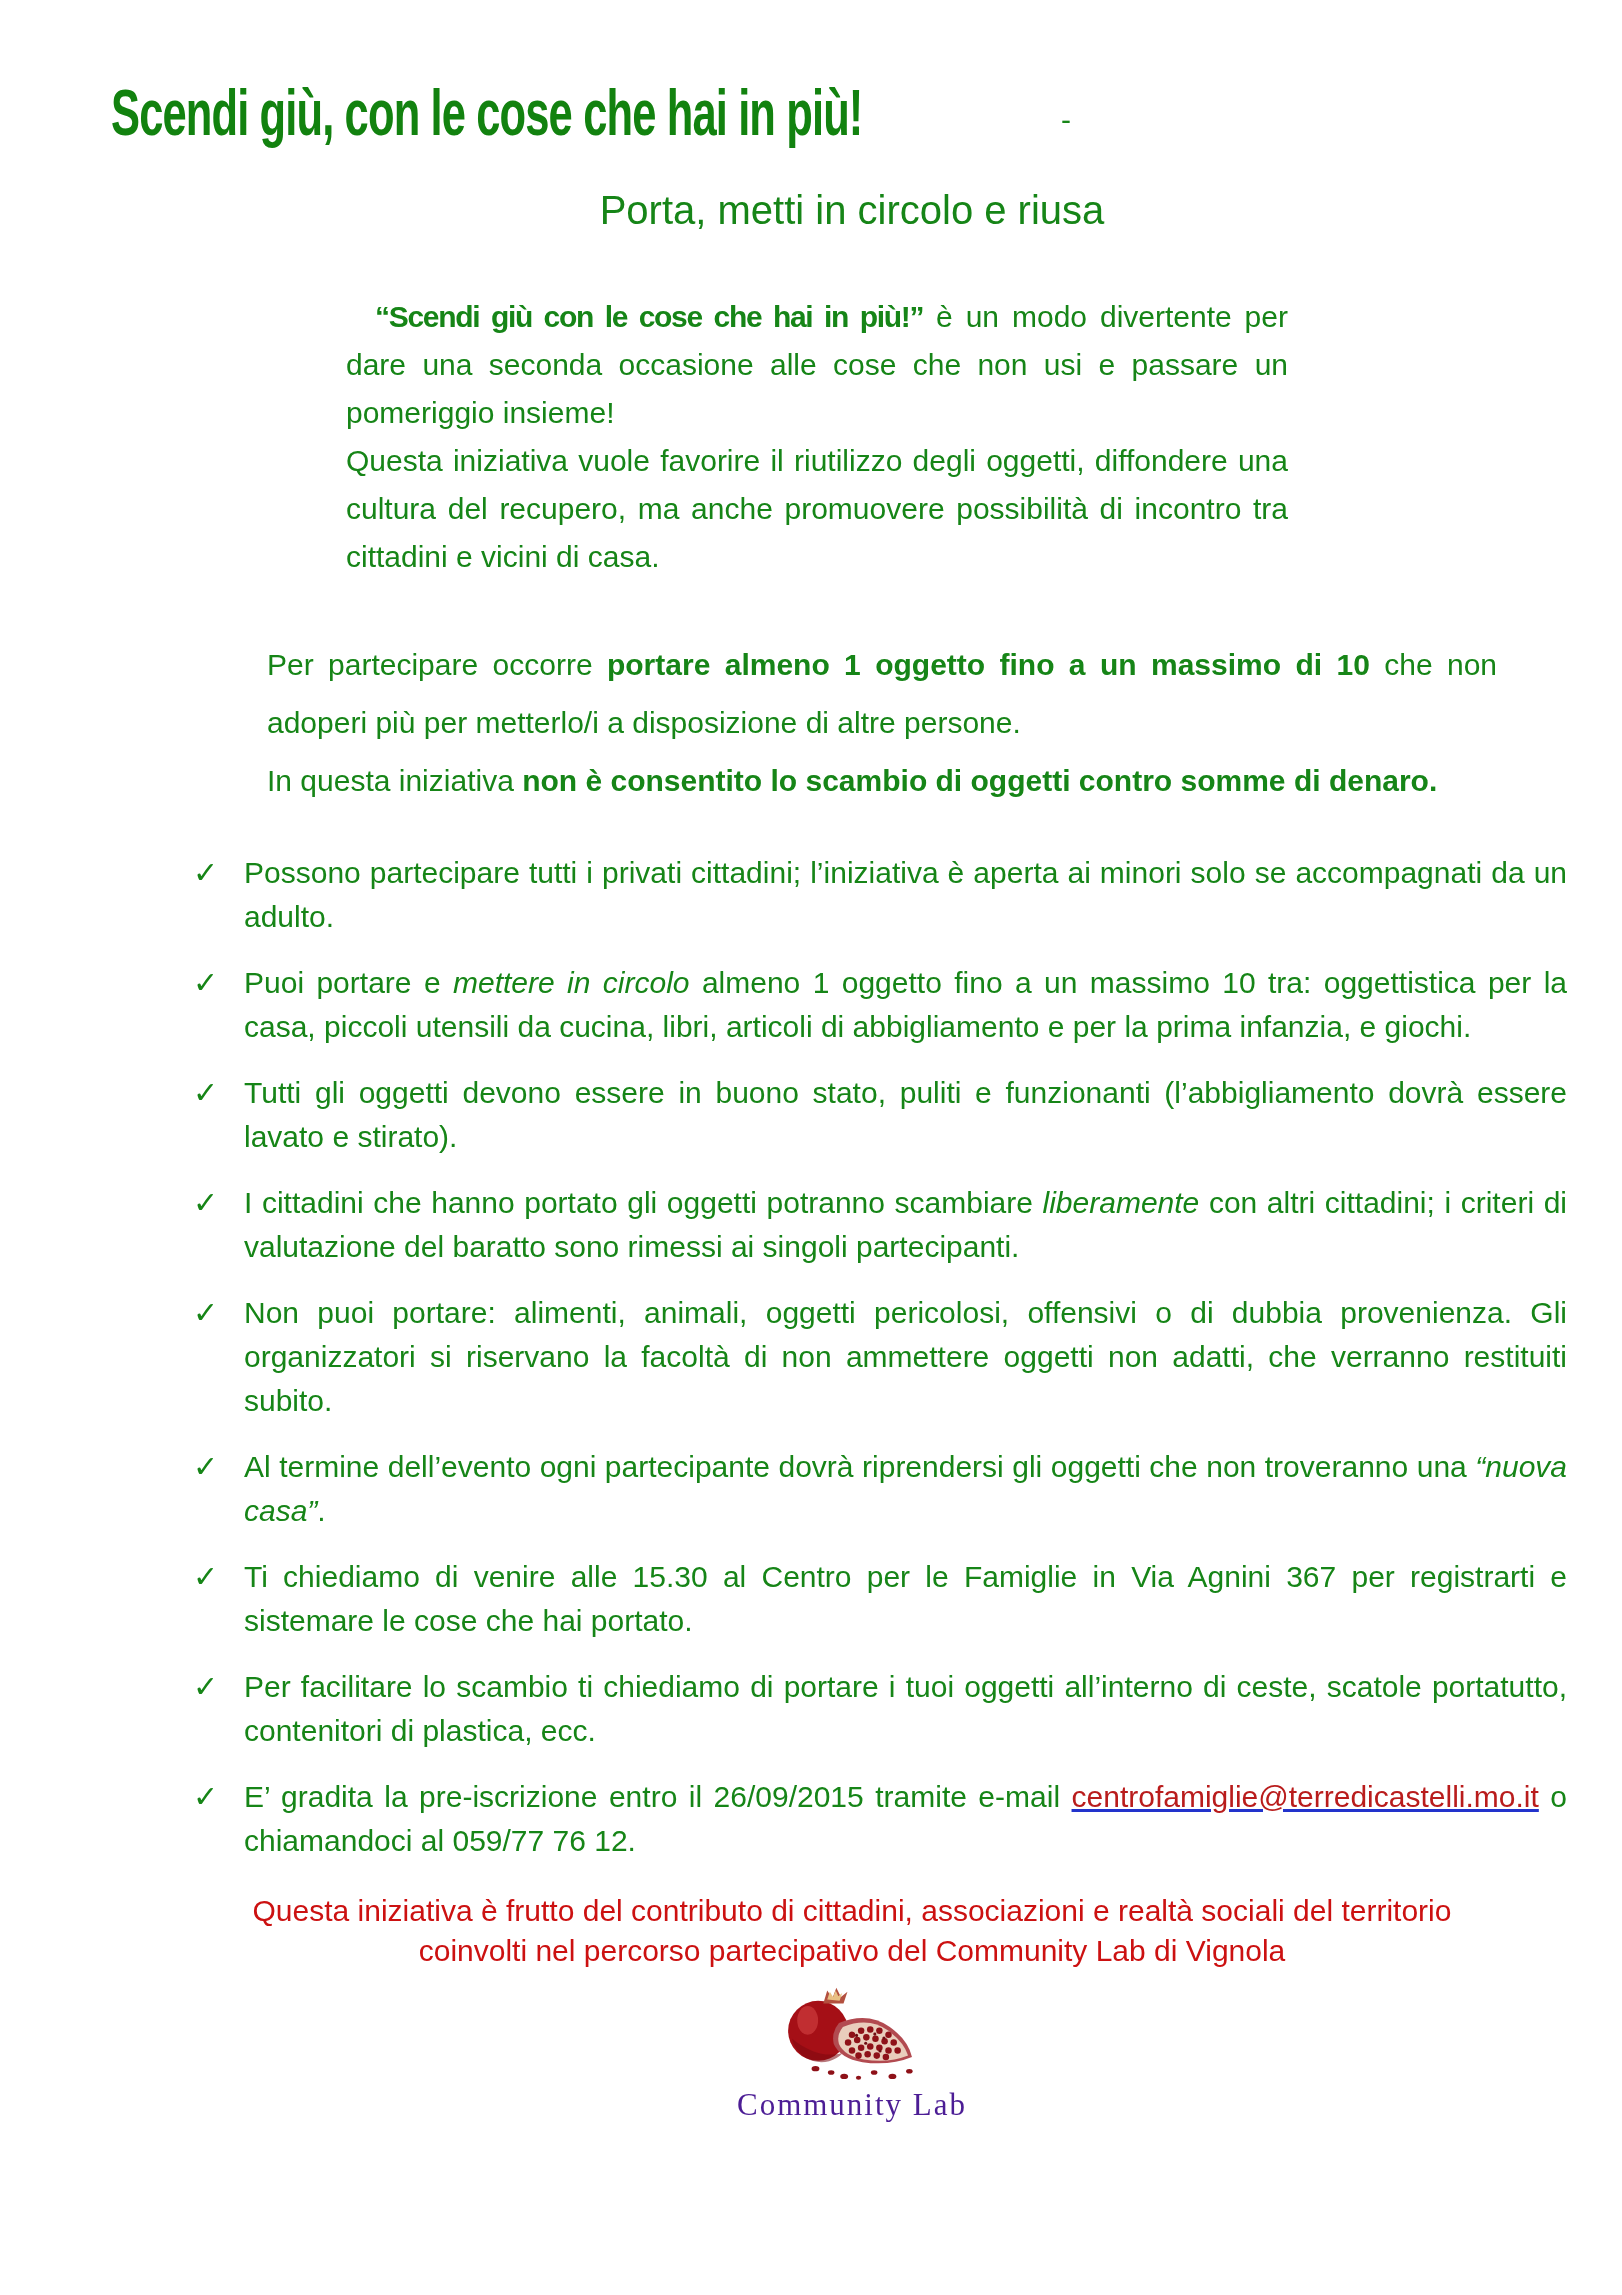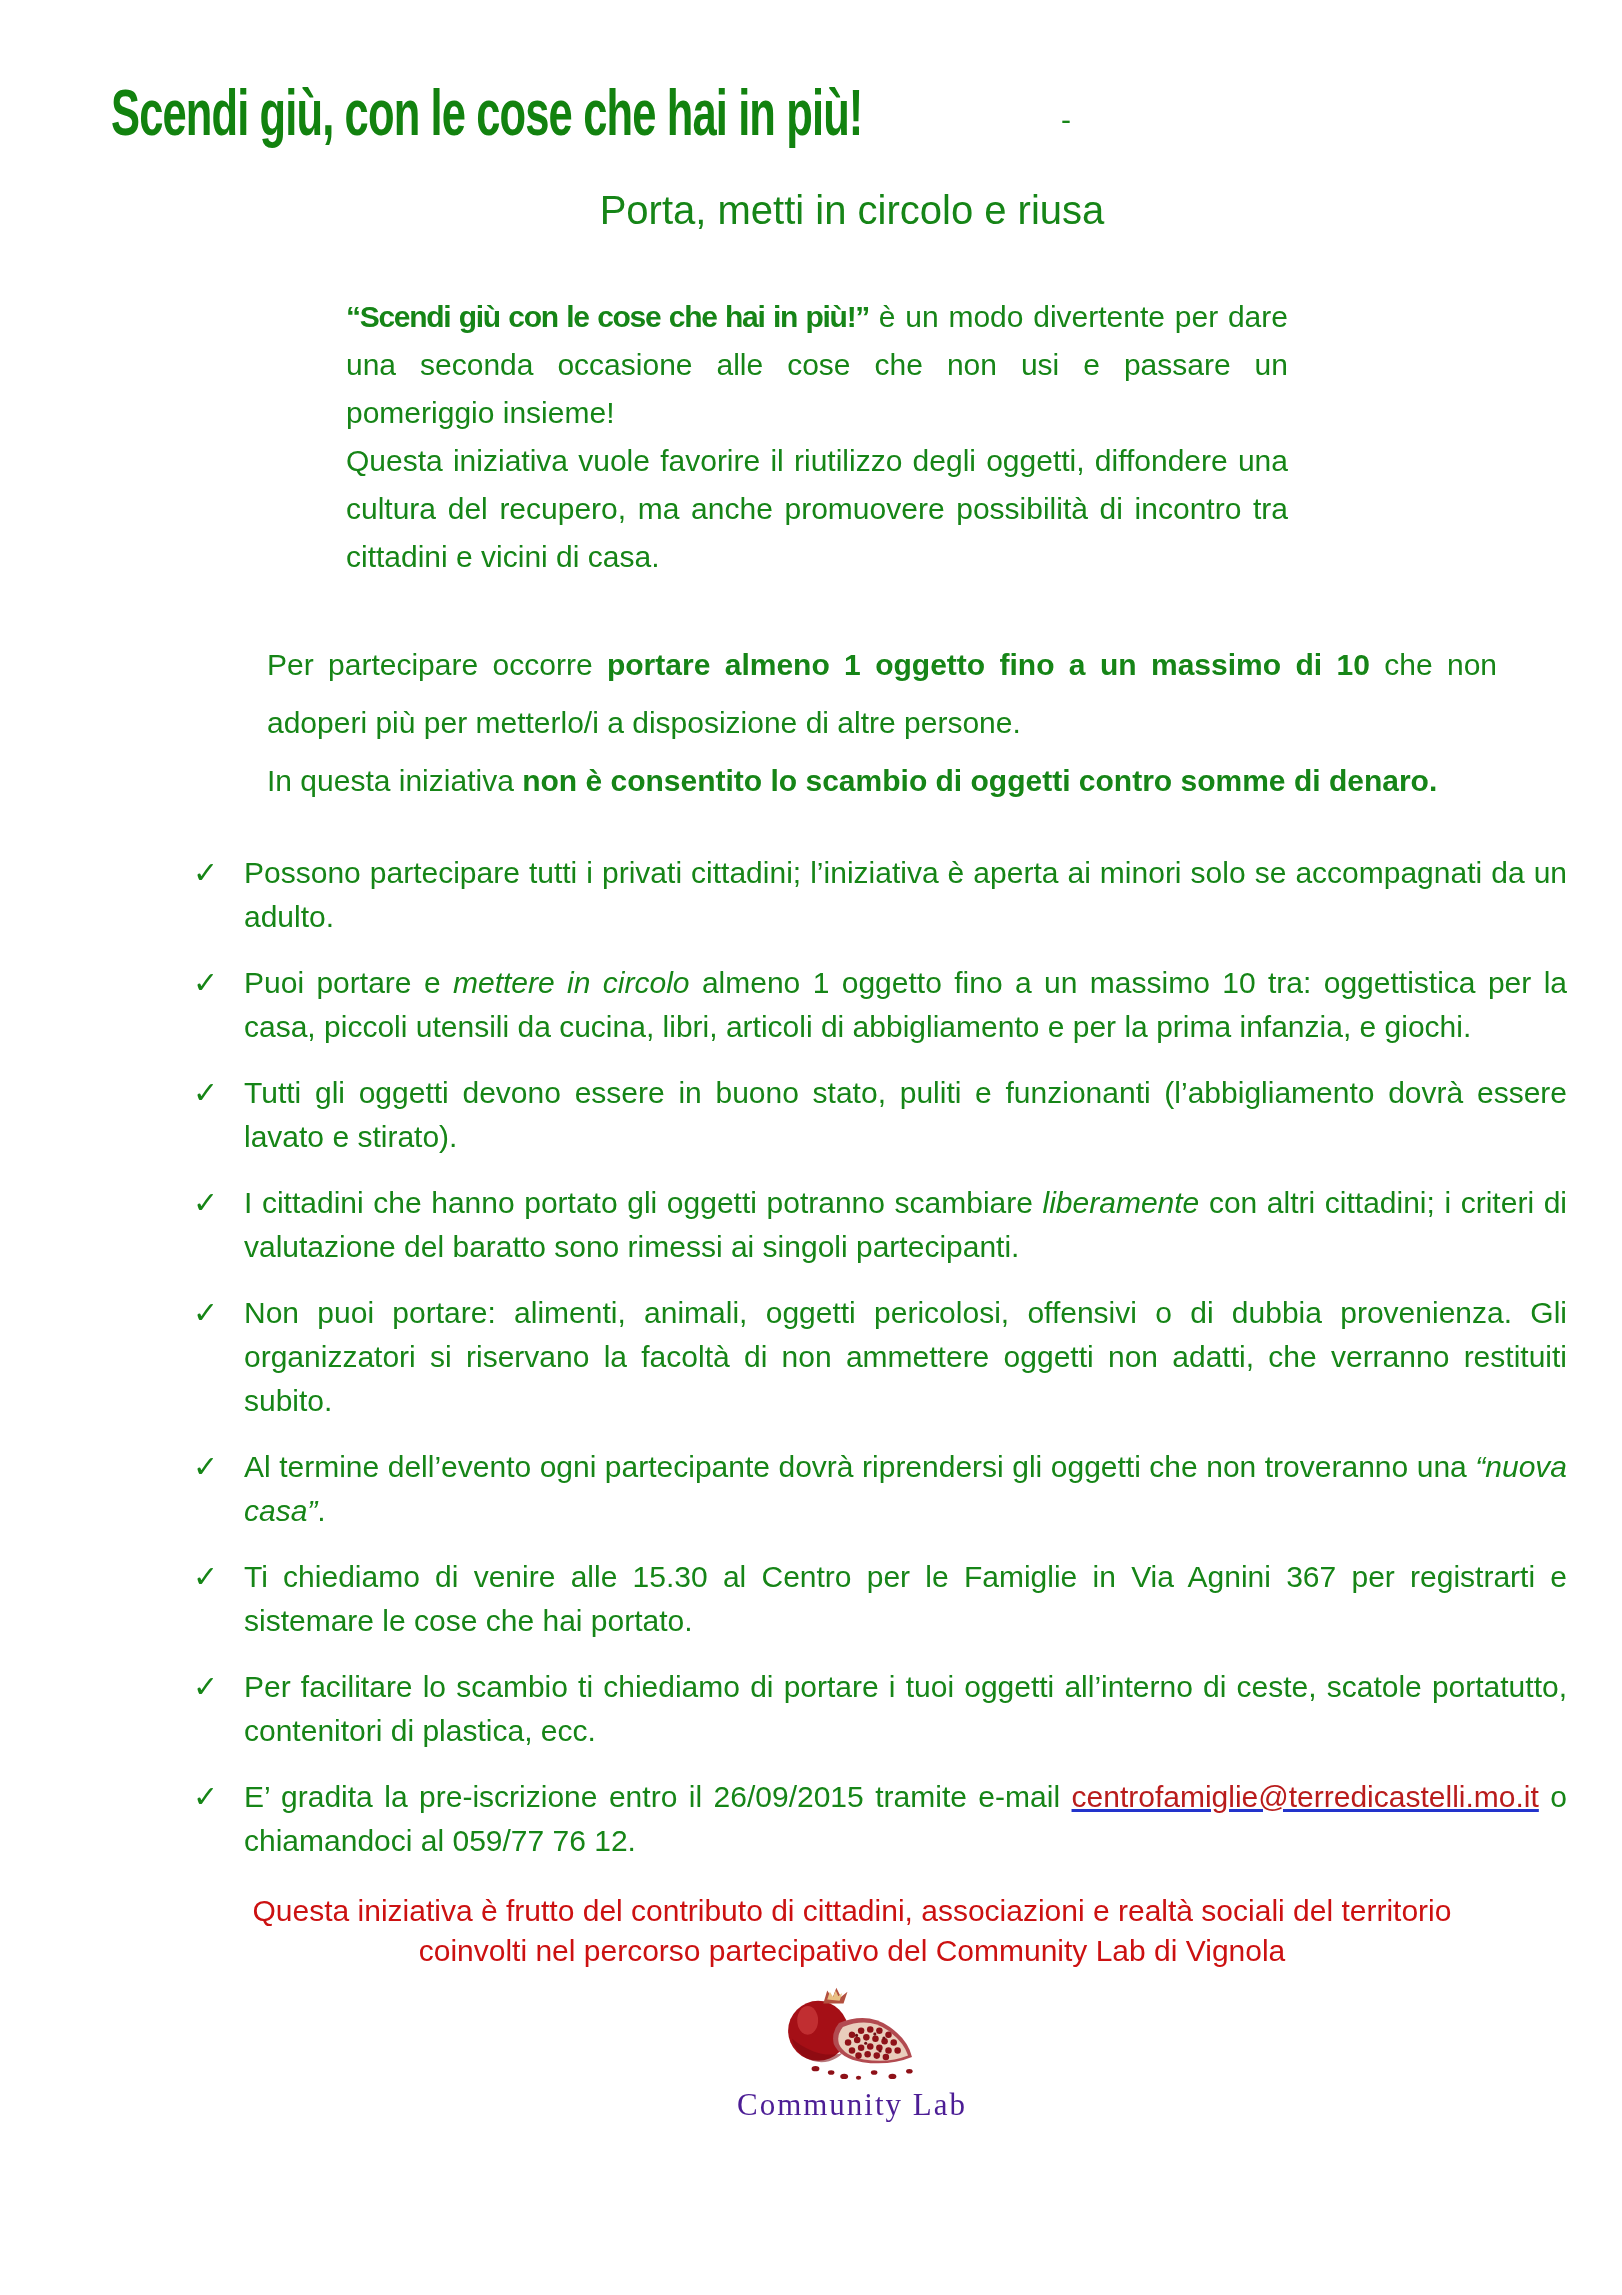--- a/index.html
+++ b/index.html
@@ -18,21 +18,21 @@
     white-space:nowrap; transform:scaleX(0.68); transform-origin:0 50%;
     color:#12820f;
   }
   .title-dash { position:absolute; left:1013px; top:103px; font-size:30px; }
   .title-sub  { position:absolute; left:1051px; top:93px; font-size:39px; white-space:nowrap; }
   .arrow-glyph { font-size:26px; vertical-align:5.2px; margin:0 2px; }
   .tagline { text-align:center; font-size:40px; line-height:39px; }
   
   .intro { margin:63px 0 0 298px; width:942px; }
   .intro p { margin:0; font-size:30px; line-height:48px; text-align:justify; }
-  .cond-bold { font-weight:bold; letter-spacing:-1.3px; }
+  .cond-bold { font-weight:bold; letter-spacing:-1.3px;margin-left:29px; }
   
   .part { margin:55px 0 0 219px; width:1230px; }
   .part p { margin:0; font-size:30px; line-height:58px; text-align:justify; }
   
   .rules-heading {
     margin:18.3px 0 0; text-align:center;
     font-size:35px; font-style:italic; font-weight:normal;
     text-decoration:underline; text-decoration-thickness:2.6px; text-underline-offset:7.9px;
   }
   .rules { list-style:none; margin:41px 0 0 145px; padding:0; width:1374px; }

